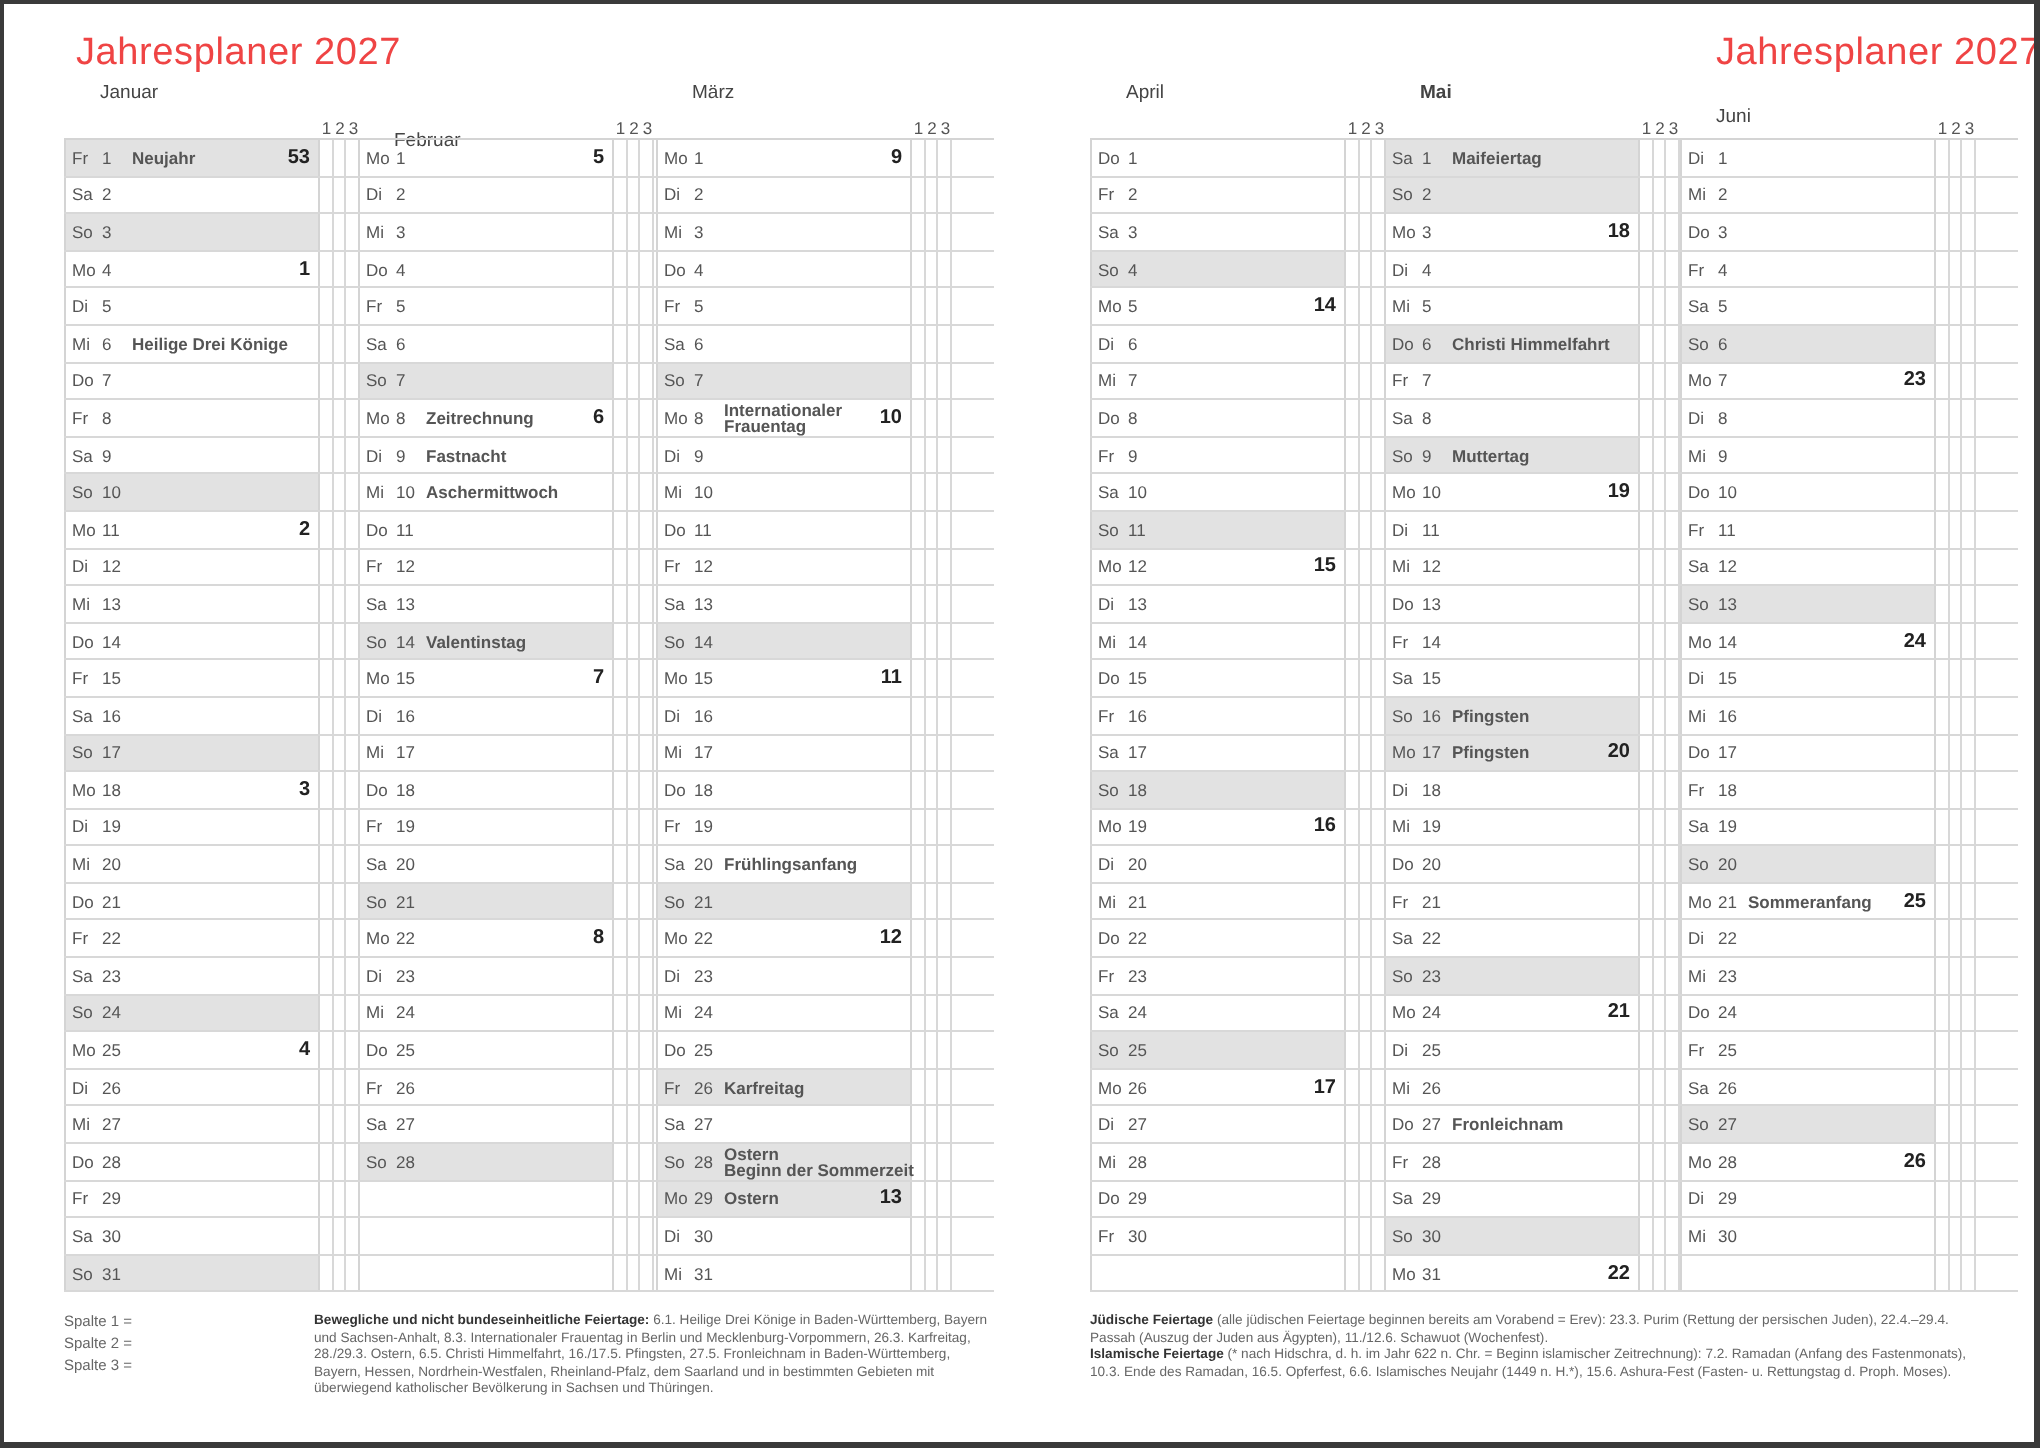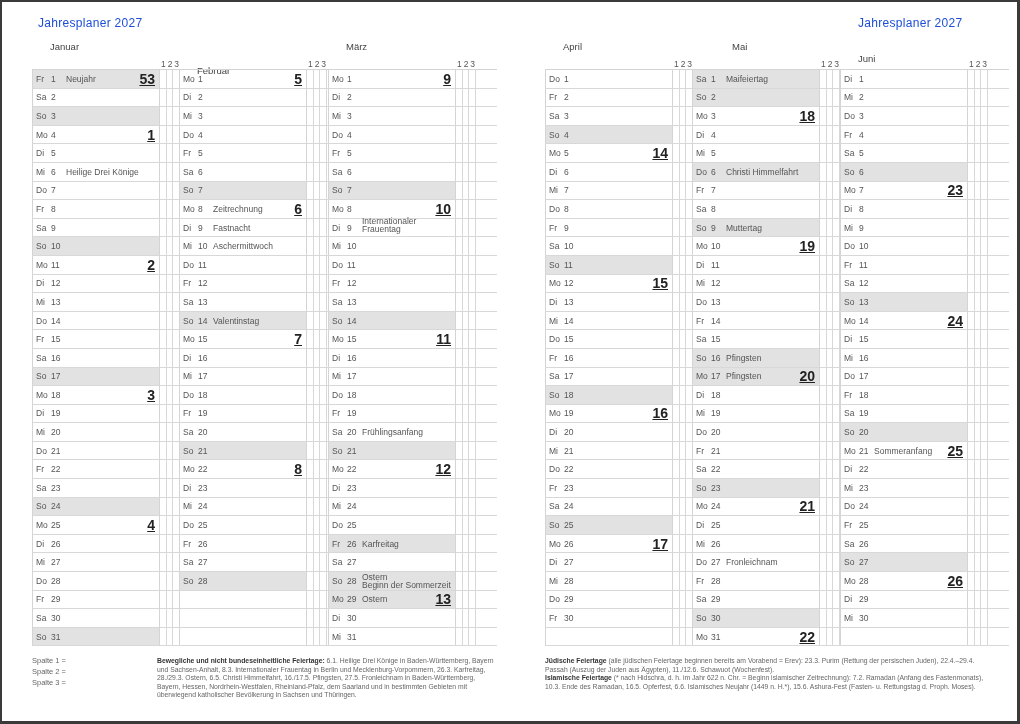--- a/index.html
+++ b/index.html
@@ -10,21 +10,21 @@
     color: #444;
   }
   .page-frame {
     position: absolute; left: 0; top: 0; width: 1020px; height: 724px;
     box-sizing: border-box;
     border-top: 2px solid #3a3a3a; border-left: 2px solid #3a3a3a;
     border-right: 3px solid #3a3a3a; border-bottom: 3px solid #3a3a3a;
     pointer-events: none; z-index: 5;
   }
   .title {
-    position: absolute; top: 16px; font-size: 12px; color: #1d4ed8;
+    position: absolute; top: 16px; font-size: 19px; color: #ef4444;
     letter-spacing: 0.3px; white-space: nowrap;
   }
   .title.left { left: 38px; }
   .title.right { left: 858px; }
   .month-name {
     position: absolute; top: 41px; font-size: 9.5px; color: #444; white-space: nowrap;
   }
   .col-nums {
     position: absolute; top: 59px; font-size: 8.5px; color: #555;
     display: flex; width: 20px; justify-content: space-between; letter-spacing: 0;
@@ -42,25 +42,25 @@
     width: 128px; height: 100%; box-sizing: border-box; position: relative;
     border-left: 1px solid #d4d4d4; border-right: 1px solid #d4d4d4;
     font-size: 8.5px; color: #555;
   }
   .daycell.grey { background: #e2e2e2; }
   .daycell.empty { }
   .dow { position: absolute; left: 3px; top: 50%; transform: translateY(-50%); }
   .dnum { position: absolute; left: 18px; top: 50%; transform: translateY(-50%); }
   .hol {
     position: absolute; left: 33px; top: 50%; transform: translateY(-50%);
-    line-height: 8.5px; white-space: nowrap; color: #555;
+    line-height: 8.5px; white-space: nowrap; color: #555; font-weight: bold;
   }
   .kw {
     position: absolute; right: 4px; top: 50%; transform: translateY(-50%);
-    font-weight: bold; color: #222; font-size: 14px; text-decoration: underline;
+    font-weight: bold; color: #222; font-size: 10px;
   }
   .chk {
     width: 6.6px; height: 100%; box-sizing: border-box;
     border-right: 1px solid #d8d8d8;
   }
   .footer { position: absolute; font-size: 6.8px; color: #666; line-height: 8.6px; }
   .footer b { color: #333; }
   .spalte { position: absolute; left: 32px; top: 656px; font-size: 7.5px; color: #666; line-height: 10.8px; }
 </style>
 </head>
@@ -720,21 +720,21 @@
           <span class="dnum">7</span>
         </div>
         <div class="chk"></div>
         <div class="chk"></div>
         <div class="chk"></div>
       </div>
       <div class="row">
         <div class="daycell">
           <span class="dow">Mo</span>
           <span class="dnum">8</span>
-          <span class="hol" style="white-space: pre; line-height: 8px; margin-top: 16px;">Internationaler
+          <span class="hol" style="white-space: pre; line-height: 8px;">Internationaler
 Frauentag</span>
           <span class="kw">10</span>
         </div>
         <div class="chk"></div>
         <div class="chk"></div>
         <div class="chk"></div>
       </div>
       <div class="row">
         <div class="daycell">
           <span class="dow">Di</span>
@@ -1232,21 +1232,21 @@
         <div class="chk"></div>
         <div class="chk"></div>
       </div>
       <div class="row">
         <div class="daycell empty"></div>
         <div class="chk"></div>
         <div class="chk"></div>
         <div class="chk"></div>
       </div>
     </div>
-    <div class="month-name" style="left: 732px;">Mai</div>
+    <div class="month-name" style="left: 710px; font-weight: bold;">Mai</div>
     <div class="col-nums" style="left: 820px;">
       <span>1</span>
       <span>2</span>
       <span>3</span>
     </div>
     <div class="month" style="left: 692px;">
       <div class="row">
         <div class="daycell grey">
           <span class="dow">Sa</span>
           <span class="dnum">1</span>

